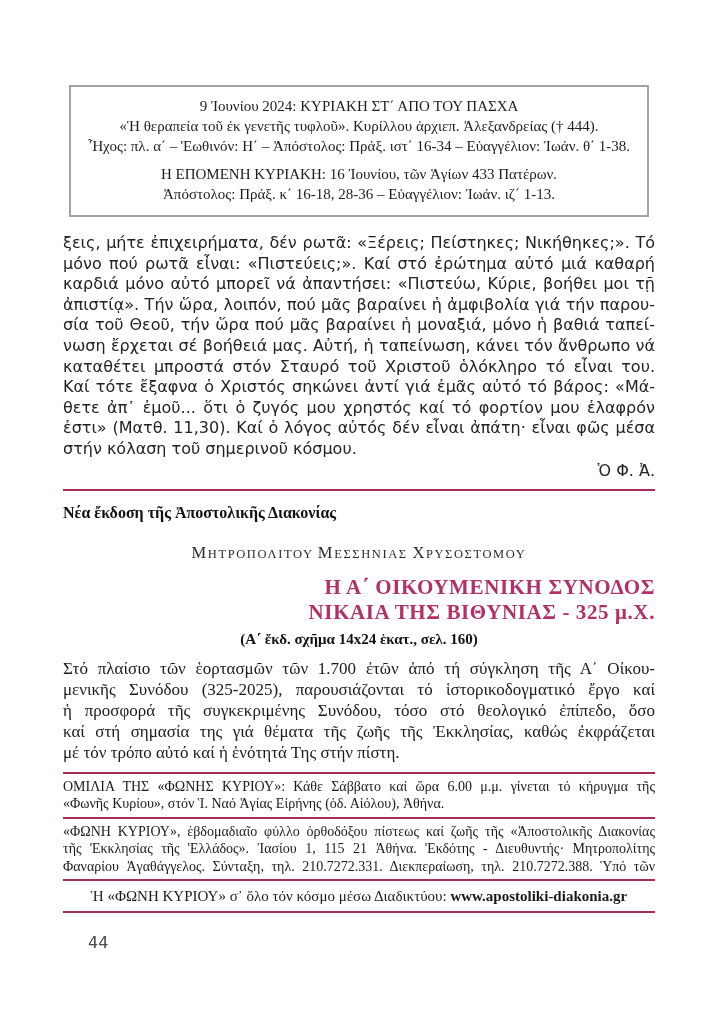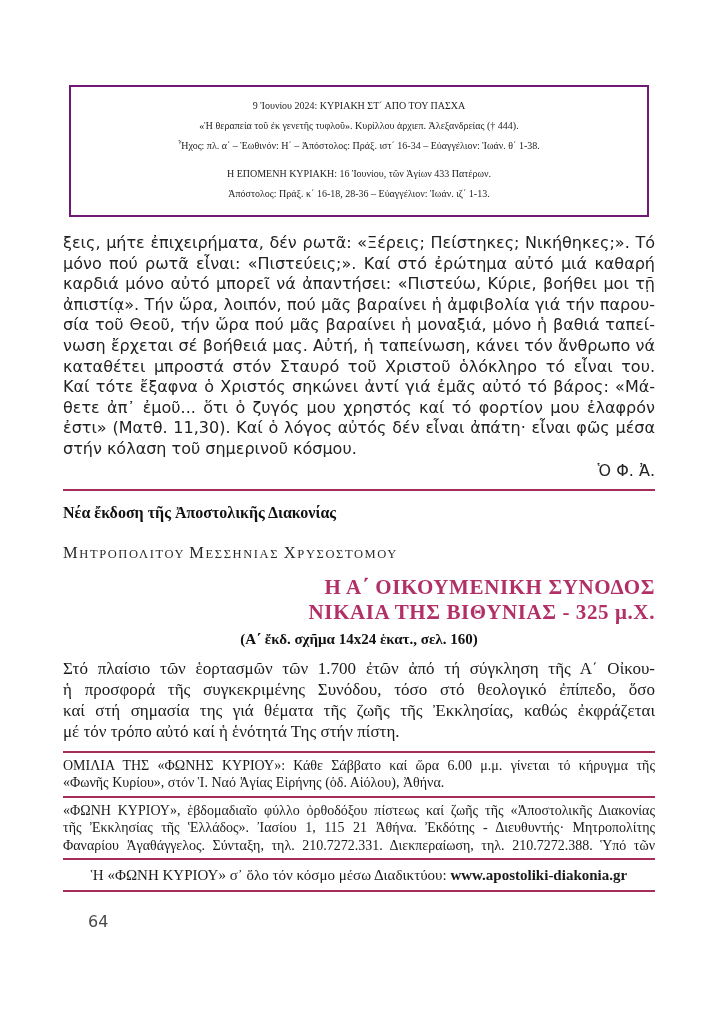--- a/index.html
+++ b/index.html
@@ -5,41 +5,41 @@
   html,body{margin:0;padding:0;}
   body{
     width:718px;height:1024px;background:#ffffff;overflow:hidden;position:relative;
     font-family:"Liberation Serif","DejaVu Serif",serif;color:#1a1a1a;
     -webkit-font-smoothing:antialiased;
   }
   .serif{font-family:"Liberation Serif","DejaVu Serif",serif;}
   .sans{font-family:"DejaVu Sans","Liberation Sans",sans-serif;}
 
   .header-box{
-    border:2px solid #701a75;margin:85px 69px 0;padding:9px 6px 11px;
-    text-align:center;font-size:10px;line-height:20px;color:#1c1c1c;
+    border:2px solid #a3a3a3;margin:85px 69px 0;padding:9px 6px 11px;
+    text-align:center;font-size:15px;line-height:20px;color:#1c1c1c;
   }
   .hb-next{margin-top:8px;}
 
   .article{margin:16px 63px 0;font-size:16px;line-height:20.6px;color:#222;}
   .jline{text-align:justify;text-align-last:justify;}
   .jline.last{text-align-last:left;}
   .signature{margin:1px 63px 0;text-align:right;font-size:16px;color:#222;}
 
   .rule{height:2px;background:#a62c5a;margin-left:63px;margin-right:63px;}
   #rule-1{margin-top:9px;}
   #rule-2{margin-top:9px;}
   #rule-3{margin-top:4px;}
   #rule-4{margin-top:4px;}
   #rule-5{margin-top:4px;}
 
   .kicker{margin:12px 63px 12px;font-weight:bold;font-size:16px;line-height:20px;color:#111;}
 
   .author-line{
-    margin:22px 63px 0;font-size:12.5px;letter-spacing:1.6px;
+    margin:22px 63px 0;text-align:center;font-size:12.5px;letter-spacing:1.6px;
     color:#2a2a2a;line-height:16px;
   }
   .author-line .lead{font-size:16.5px;letter-spacing:1.6px;}
 
   .book-title{
     margin:13px 63px 0;text-align:right;color:#b23067;font-weight:bold;
     font-size:21px;line-height:25px;letter-spacing:0.6px;
   }
   .book-format{margin:5px 63px 0;text-align:center;font-weight:bold;font-size:15px;line-height:18px;color:#111;}
 
@@ -89,20 +89,21 @@
 
   <div class="book-title serif">
     <div>Η Α΄ ΟΙΚΟΥΜΕΝΙΚΗ ΣΥΝΟΔΟΣ</div>
     <div>ΝΙΚΑΙΑ ΤΗΣ ΒΙΘΥΝΙΑΣ - 325 μ.Χ.</div>
   </div>
 
   <div class="book-format serif">(Α΄ ἔκδ. σχῆμα 14x24 ἑκατ., σελ. 160)</div>
 
   <div class="book-desc serif">
       <div class="jline">Στό πλαίσιο τῶν ἑορτασμῶν τῶν 1.700 ἐτῶν ἀπό τή σύγκληση τῆς Α΄ Οἰκου-</div>
+      <div class="jline">μενικῆς Συνόδου (325-2025), παρουσιάζονται τό ἱστορικοδογματικό ἔργο καί</div>
       <div class="jline">ἡ προσφορά τῆς συγκεκριμένης Συνόδου, τόσο στό θεολογικό ἐπίπεδο, ὅσο</div>
       <div class="jline">καί στή σημασία της γιά θέματα τῆς ζωῆς τῆς Ἐκκλησίας, καθώς ἐκφράζεται</div>
       <div class="jline last">μέ τόν τρόπο αὐτό καί ἡ ἑνότητά Της στήν πίστη.</div>
     </div>
 
   <div class="rule" id="rule-2"></div>
 
   <div class="fineprint serif">
       <div class="jline">ΟΜΙΛΙΑ ΤΗΣ «ΦΩΝΗΣ ΚΥΡΙΟΥ»: Κάθε Σάββατο καί ὥρα 6.00 μ.μ. γίνεται τό κήρυγμα τῆς</div>
       <div class="jline last">«Φωνῆς Κυρίου», στόν Ἱ. Ναό Ἁγίας Εἰρήνης (ὁδ. Αἰόλου), Ἀθήνα.</div>
@@ -117,15 +118,15 @@
     </div>
 
   <div class="rule" id="rule-4"></div>
 
   <div class="internet-line serif">
     <span>Ἡ «ΦΩΝΗ ΚΥΡΙΟΥ» σ᾿ ὅλο τόν κόσμο μέσω Διαδικτύου: </span><span class="url">www.apostoliki-diakonia.gr</span>
   </div>
 
   <div class="rule" id="rule-5"></div>
 
-  <div class="page-number">64</div>
+  <div class="page-number">44</div>
 
 </div>
 
 </body></html>

